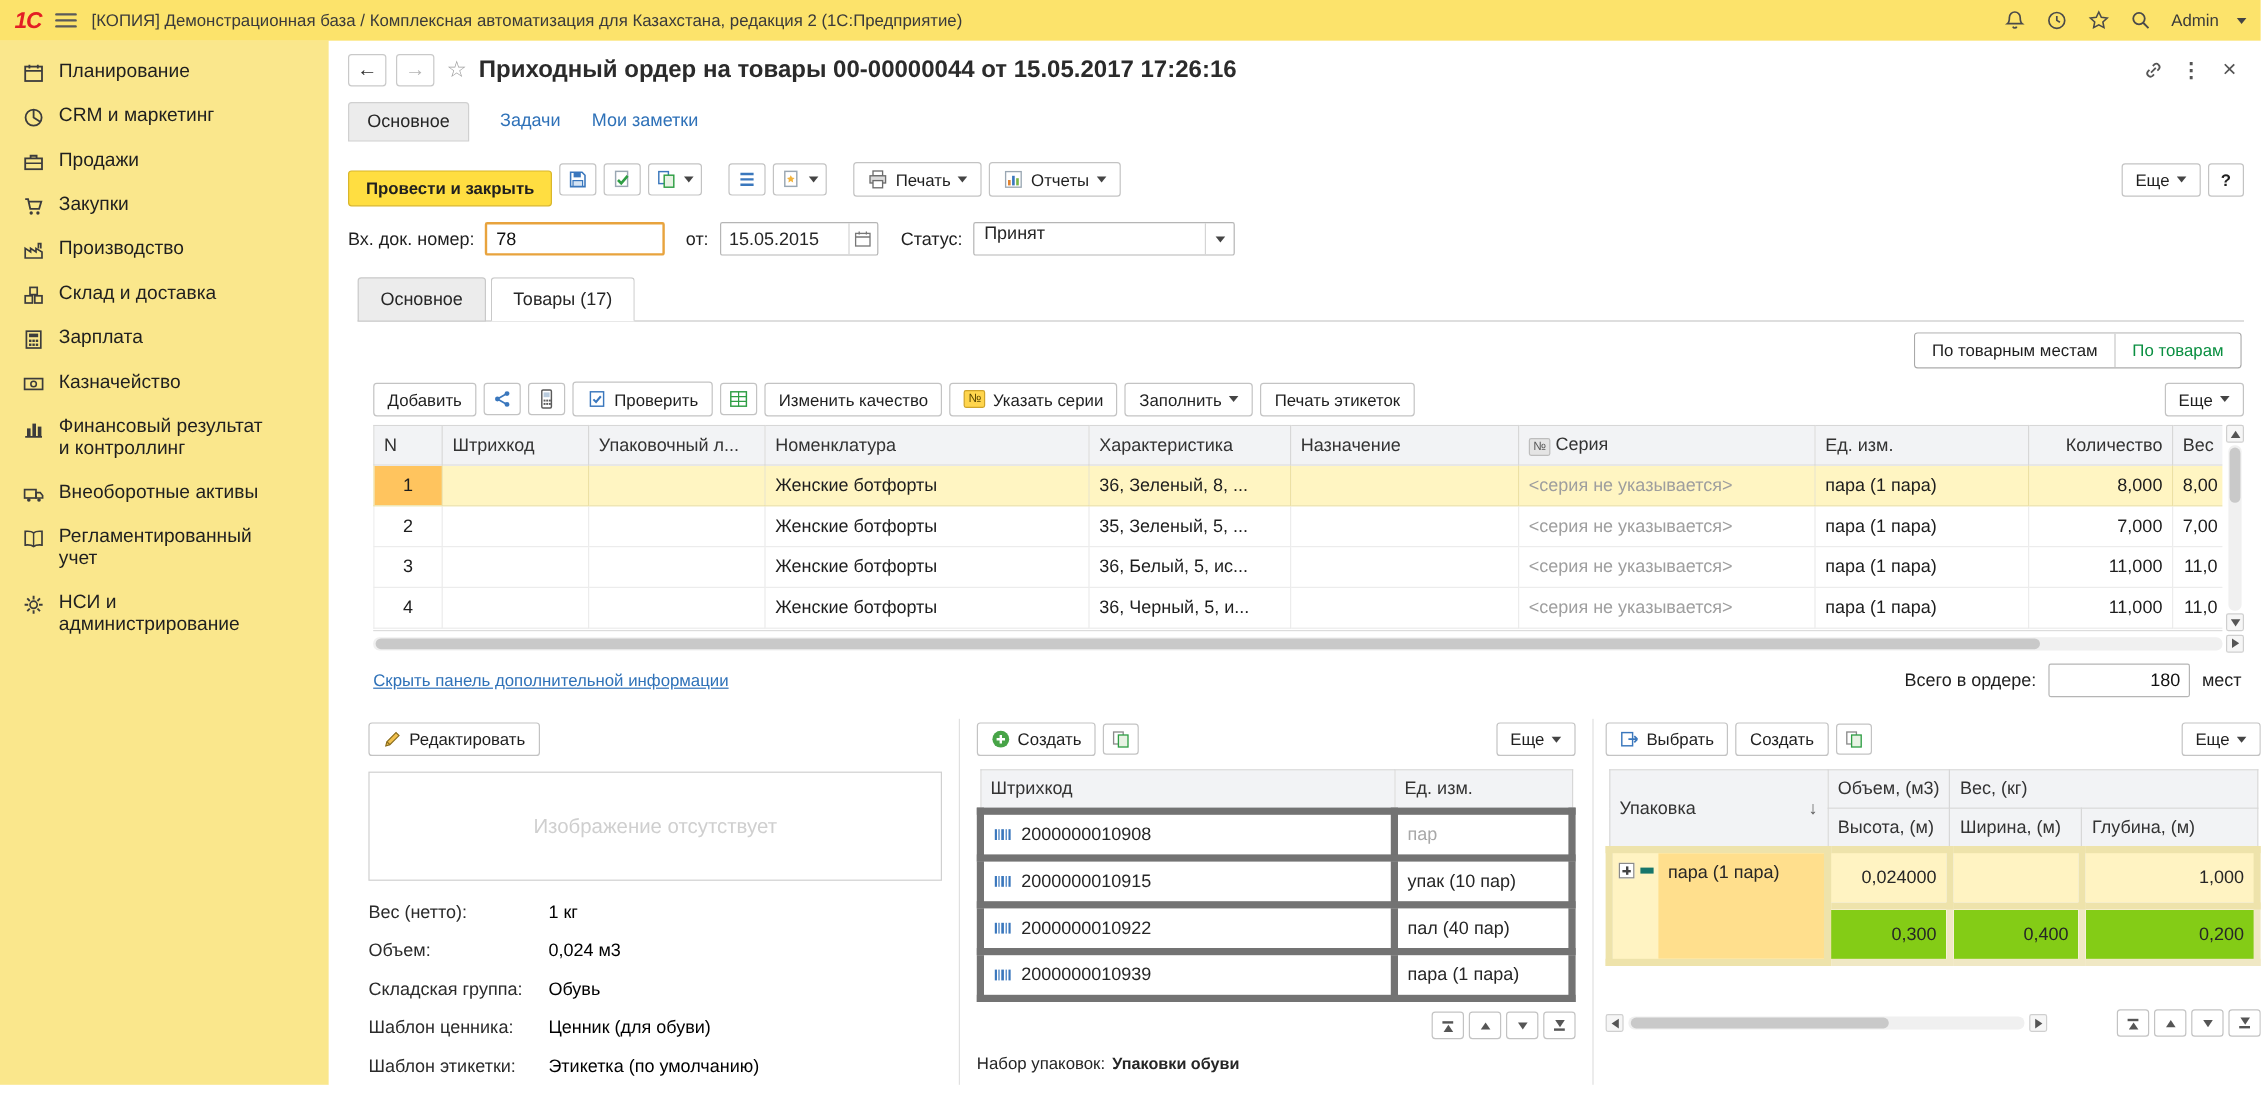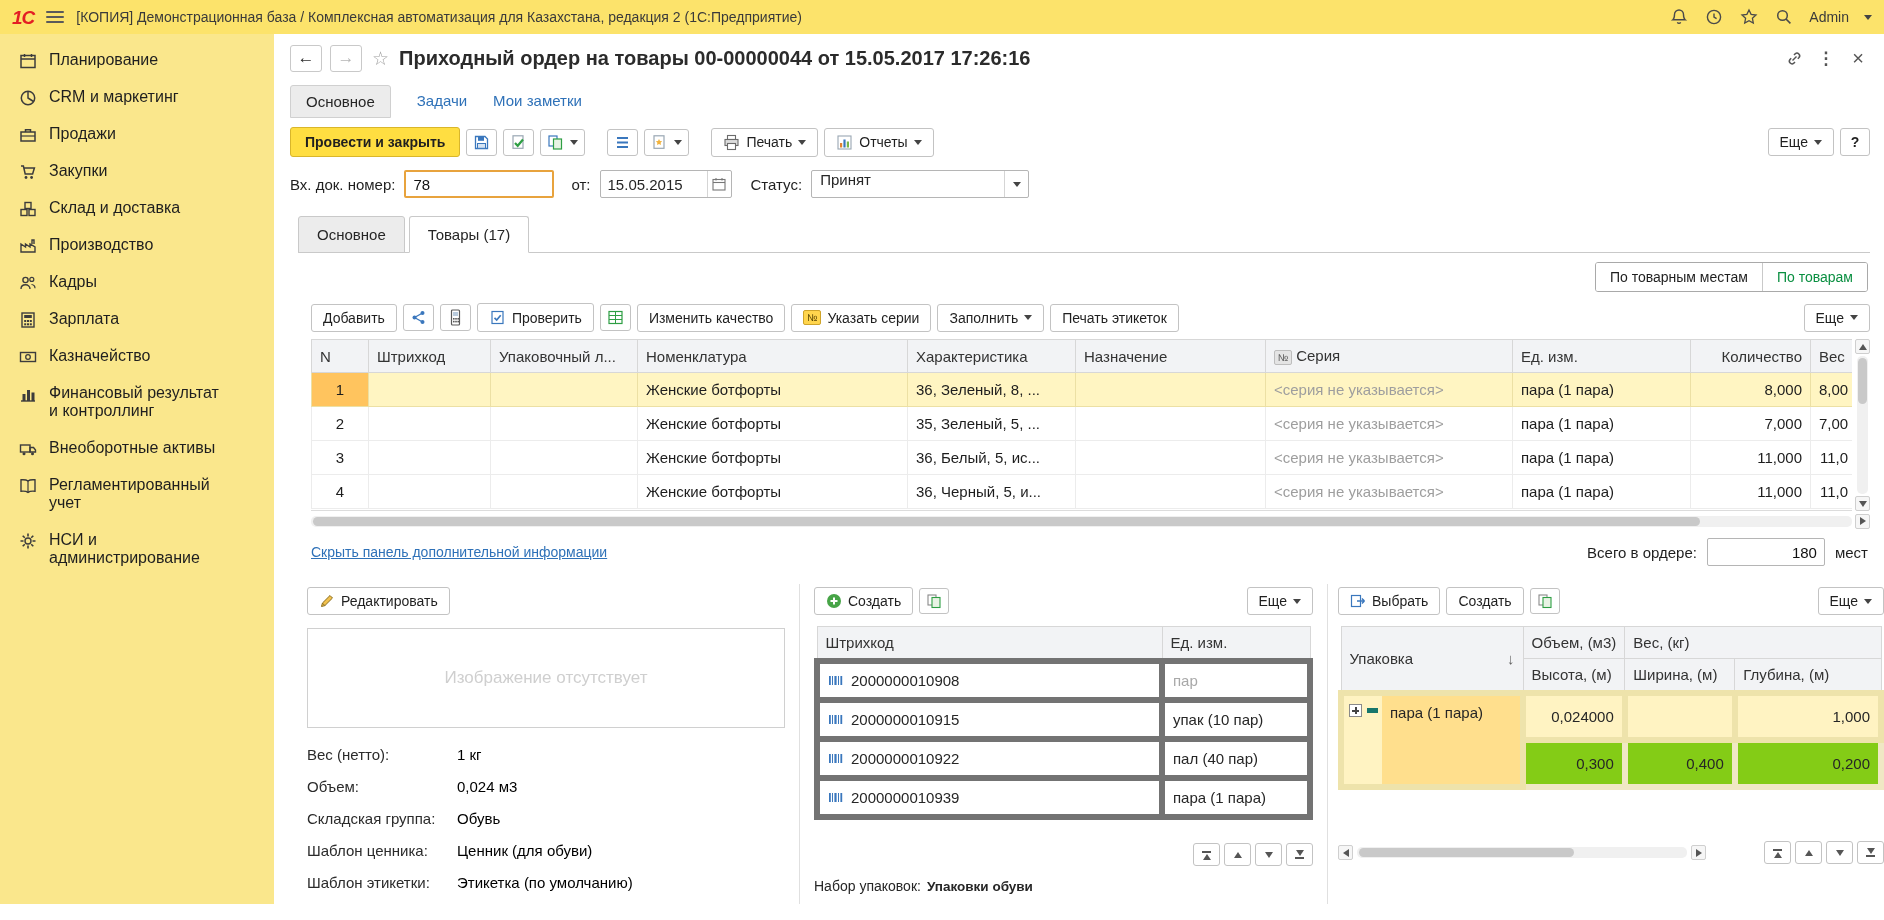--- a/index.html
+++ b/index.html
@@ -37,21 +37,21 @@
   .hdr-icon{width:24px;height:24px;display:flex;align-items:center;justify-content:center;color:#555;cursor:pointer;font-size:17px;}
   .hdr-icon.kebab{font-weight:bold;}
 
   .doc-tabs{display:flex;align-items:flex-end;gap:26px;padding:0 16px;height:36px;}
   .dtab{padding:7px 15px;background:#ececec;border:1px solid #d0d0d0;border-radius:3px 3px 0 0;font-size:15px;cursor:pointer;}
   .dtab-link{color:#2e71b8;font-size:15px;padding-bottom:9px;cursor:pointer;text-decoration:none;}
 
   .cmd-bar{display:flex;align-items:center;gap:6px;padding:9px 14px 9px 16px;}
   .btn{display:inline-flex;align-items:center;gap:6px;background:#fff;border:1px solid #c3c3c3;border-radius:3px;padding:5px 11px;font-size:14px;color:#1f1f1f;cursor:pointer;font-family:inherit;white-space:nowrap;}
   .icon-btn{padding:4px 6px;}
-  .btn-primary{background:#ffde41;border-color:#d9b62b;font-weight:bold;padding:6px 14px;}
+  .btn-primary{background:#ffde41;border-color:#d9b62b;font-weight:bold;padding:6px 14px;margin-top:15px;}
   .grp-gap{width:10px;}
   .qbtn{width:30px;justify-content:center;font-weight:bold;}
   .cdown{display:inline-block;width:0;height:0;border-left:4px solid transparent;border-right:4px solid transparent;border-top:5px solid #444;}
 
   .fields-row{display:flex;align-items:center;gap:9px;padding:4px 16px 10px;}
   .flabel{font-size:15px;color:#1f1f1f;}
   .inp{height:28px;border:1px solid #b5b5b5;border-radius:2px;padding:0 7px;font-size:15px;font-family:inherit;color:#111;}
   .inp.focus-orange{border:2px solid #e8a33d;width:150px;}
   .num-right{text-align:right;}
   .datebox{width:132px;height:28px;border:1px solid #b5b5b5;border-radius:2px;display:flex;align-items:center;}
@@ -222,46 +222,35 @@
               <path d="M2 3h2.4l1.8 8h7.4l1.8-6H5" fill="none" stroke="#3c3c3c" stroke-width="1.5"></path>
               <circle cx="7" cy="14.5" r="1.4" fill="#3c3c3c"></circle>
               <circle cx="12.6" cy="14.5" r="1.4" fill="#3c3c3c"></circle>
             </svg>
           </span>
         <span class="lbl">Закупки</span>
       </div>
       <div class="side-item">
         <span class="icn">
             <svg width="18" height="18" viewBox="0 0 18 18">
+              <path d="M2 15V7l4.5 3V7l4.5 3V7l5 3v5z" fill="none" stroke="#3c3c3c" stroke-width="1.4"></path>
+              <path d="M13 7V3h2v4" stroke="#3c3c3c" stroke-width="1.4" fill="none"></path>
+            </svg>
+          </span>
+        <span class="lbl">Производство</span>
+      </div>
+      <div class="side-item">
+        <span class="icn">
+            <svg width="18" height="18" viewBox="0 0 18 18">
               <rect x="2" y="9.5" width="6" height="6" fill="none" stroke="#3c3c3c" stroke-width="1.4"></rect>
               <rect x="10" y="9.5" width="6" height="6" fill="none" stroke="#3c3c3c" stroke-width="1.4"></rect>
               <rect x="6" y="2.5" width="6" height="6" fill="none" stroke="#3c3c3c" stroke-width="1.4"></rect>
             </svg>
           </span>
         <span class="lbl">Склад и доставка</span>
-      </div>
-      <div class="side-item">
-        <span class="icn">
-            <svg width="18" height="18" viewBox="0 0 18 18">
-              <path d="M2 15V7l4.5 3V7l4.5 3V7l5 3v5z" fill="none" stroke="#3c3c3c" stroke-width="1.4"></path>
-              <path d="M13 7V3h2v4" stroke="#3c3c3c" stroke-width="1.4" fill="none"></path>
-            </svg>
-          </span>
-        <span class="lbl">Производство</span>
-      </div>
-      <div class="side-item">
-        <span class="icn">
-            <svg width="18" height="18" viewBox="0 0 18 18">
-              <circle cx="6.5" cy="6" r="2.6" fill="none" stroke="#3c3c3c" stroke-width="1.4"></circle>
-              <path d="M2 15c0-2.6 2-4.2 4.5-4.2S11 12.4 11 15" fill="none" stroke="#3c3c3c" stroke-width="1.4"></path>
-              <circle cx="12.8" cy="5.4" r="2" fill="none" stroke="#3c3c3c" stroke-width="1.2"></circle>
-              <path d="M12.5 10.5c2.2.2 3.5 1.8 3.5 3.8" fill="none" stroke="#3c3c3c" stroke-width="1.2"></path>
-            </svg>
-          </span>
-        <span class="lbl">Кадры</span>
       </div>
       <div class="side-item">
         <span class="icn">
             <svg width="18" height="18" viewBox="0 0 18 18">
               <rect x="3" y="2" width="12" height="14" fill="none" stroke="#3c3c3c" stroke-width="1.4"></rect>
               <rect x="5.2" y="4" width="7.6" height="3" fill="#3c3c3c"></rect>
               <g fill="#3c3c3c">
                 <rect x="5.2" y="9" width="2" height="2"></rect>
                 <rect x="8" y="9" width="2" height="2"></rect>
                 <rect x="10.8" y="9" width="2" height="2"></rect>

